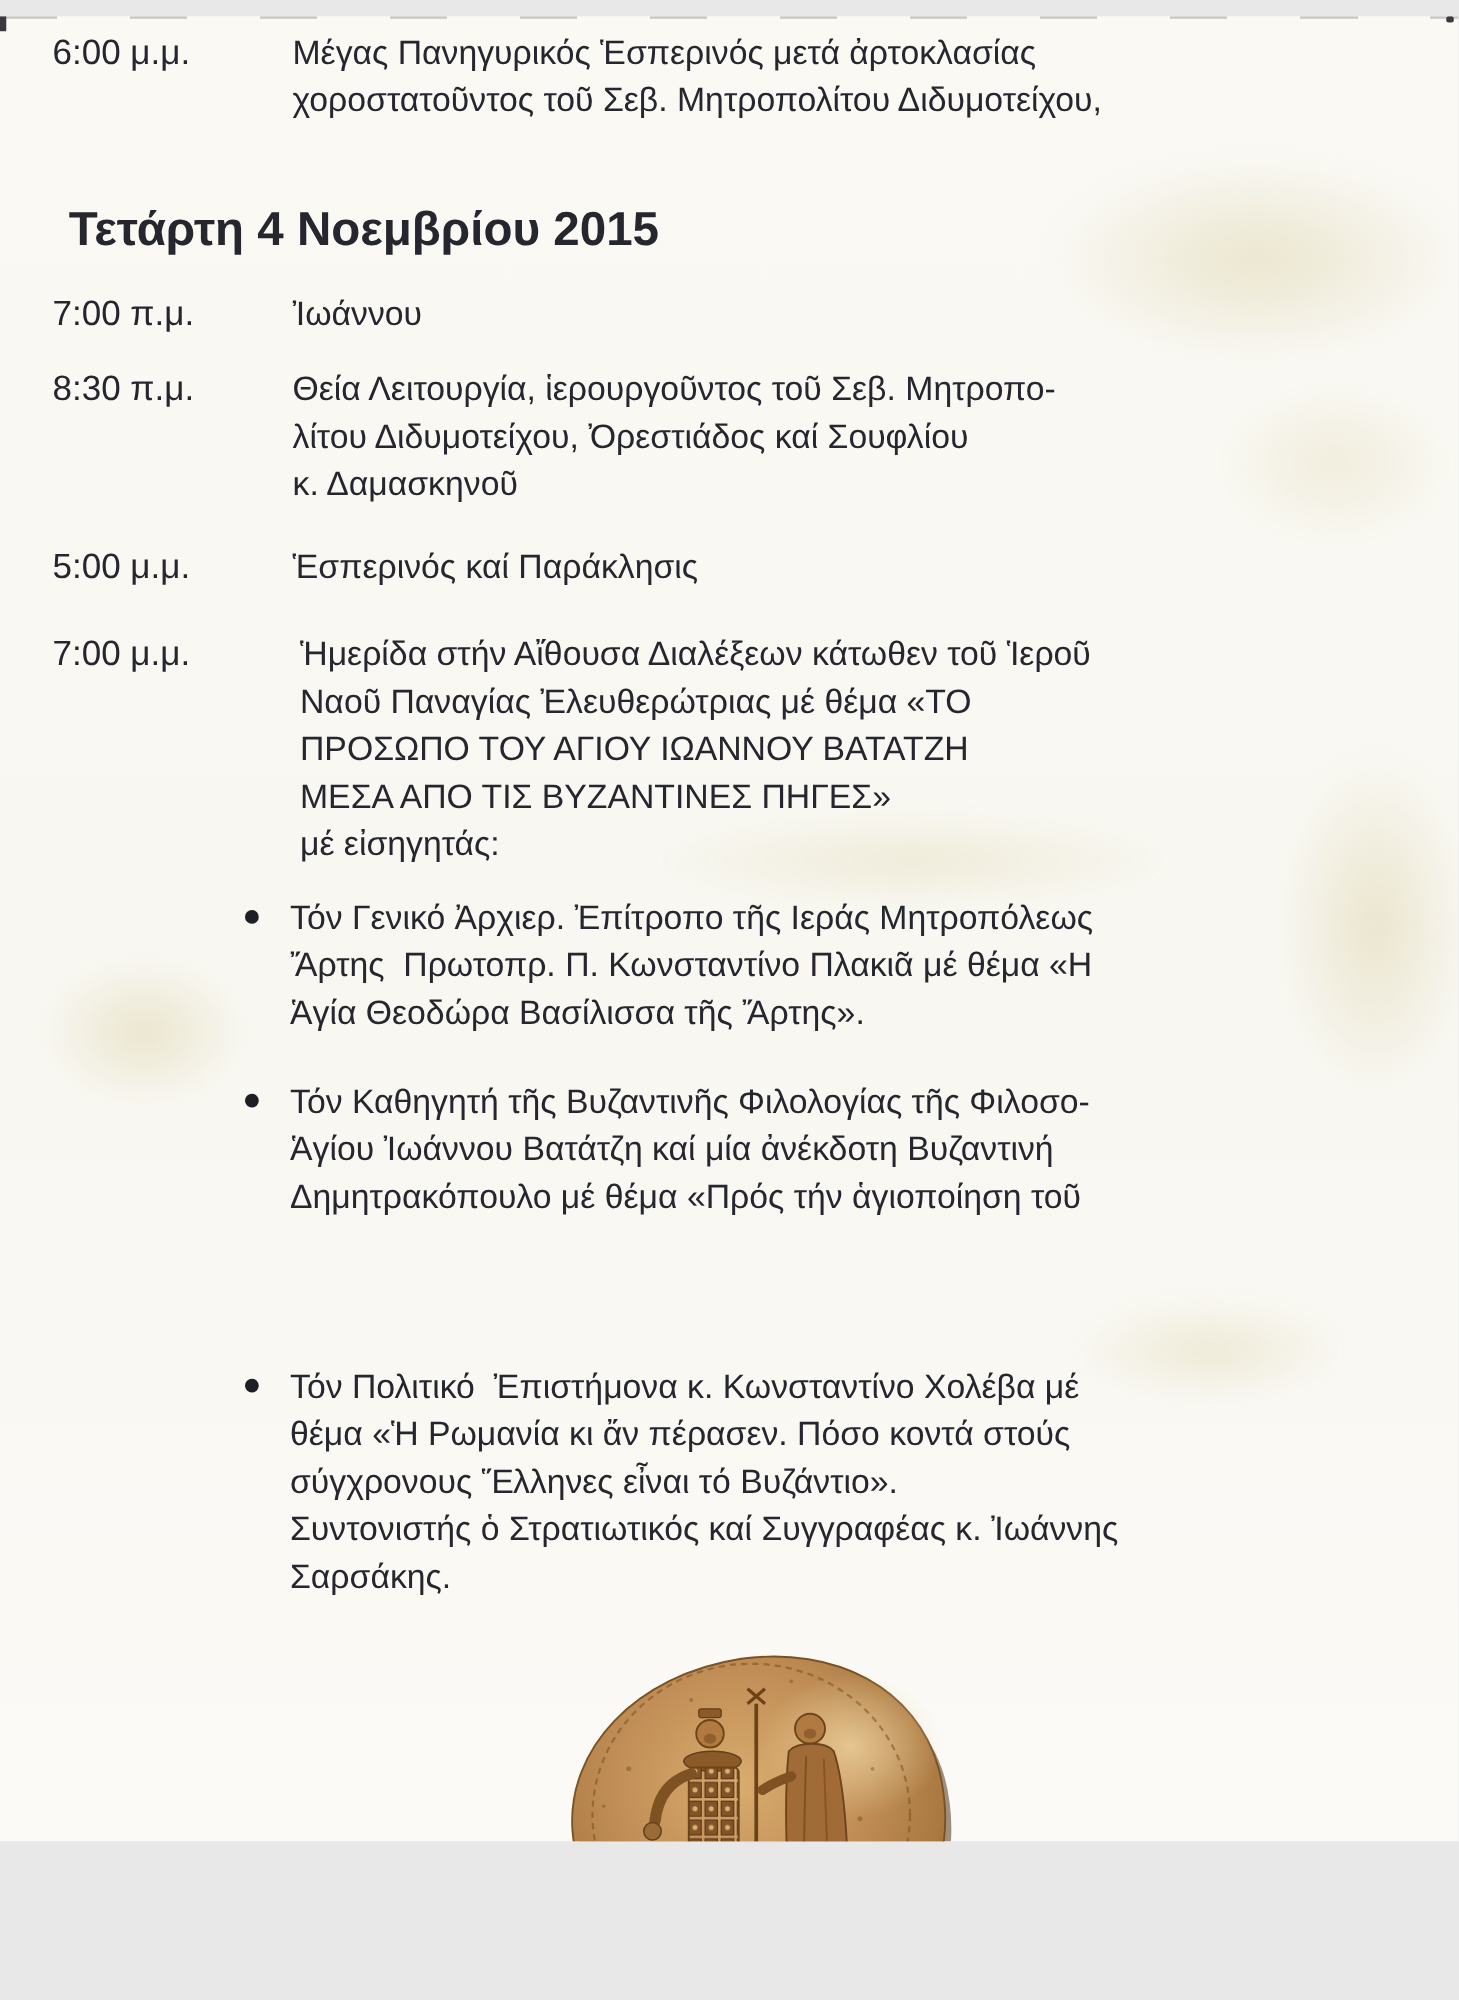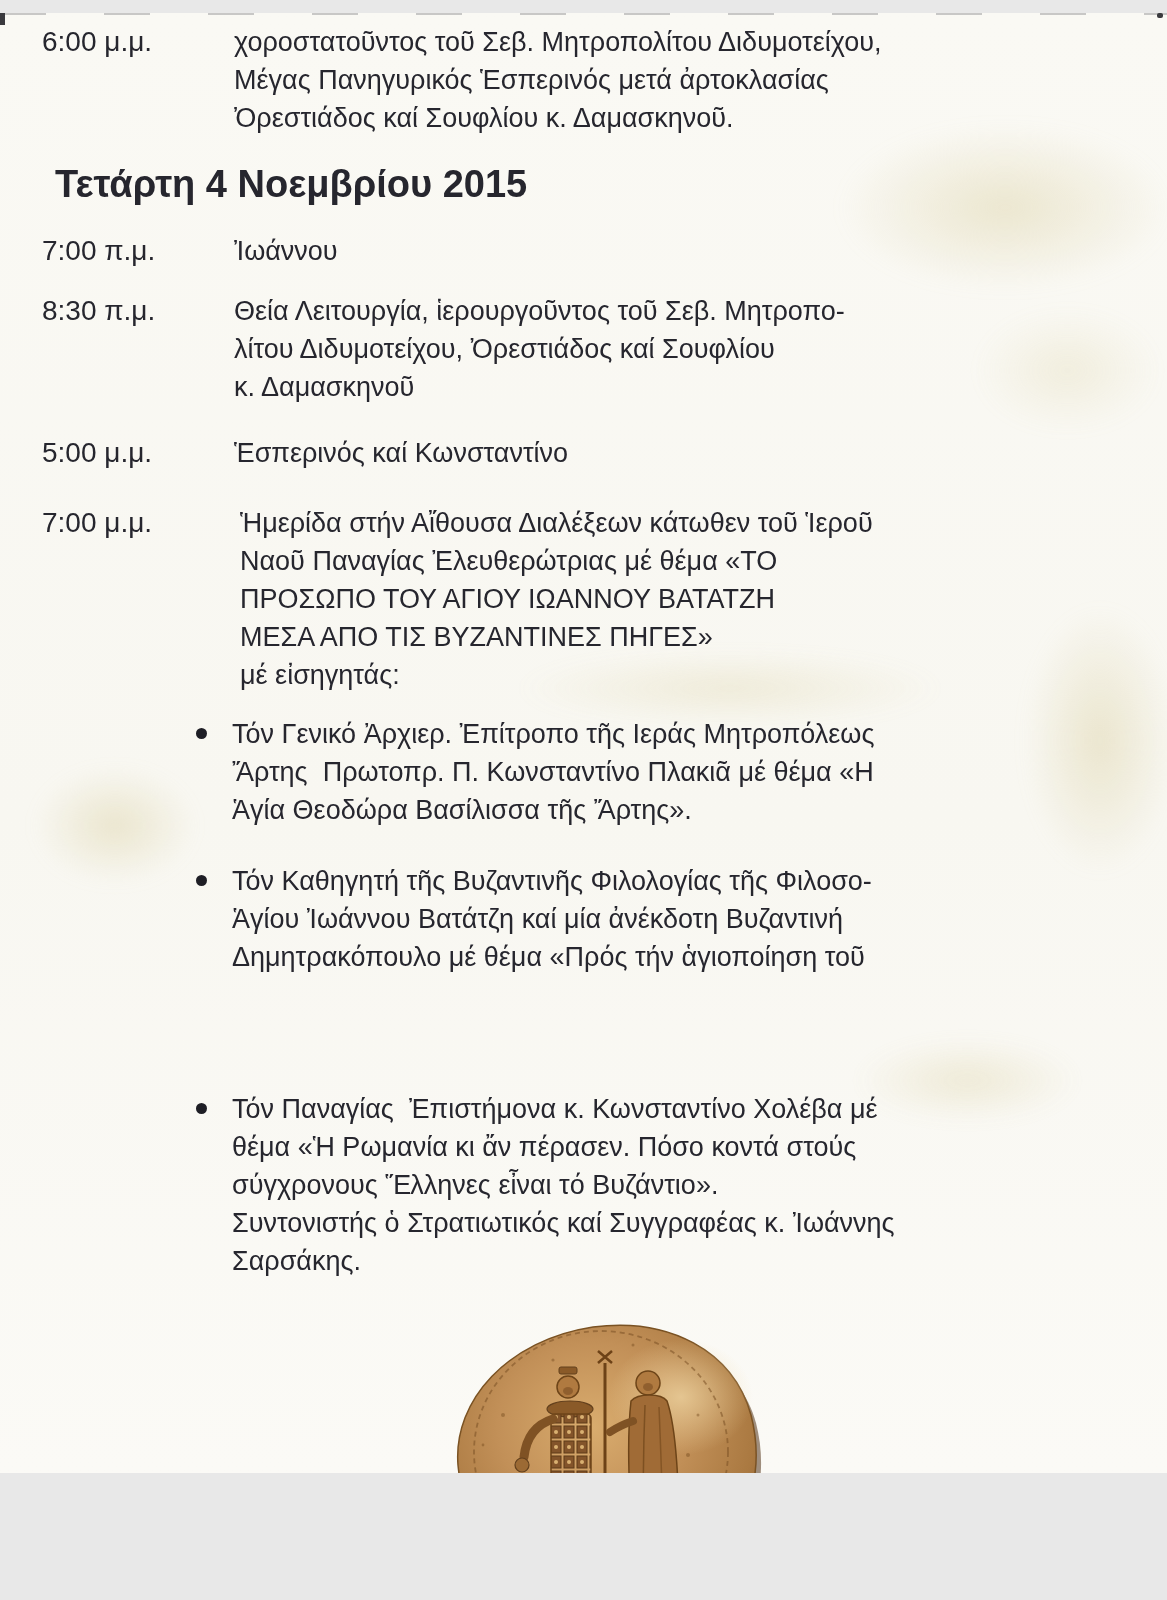--- a/index.html
+++ b/index.html
@@ -70,23 +70,22 @@
   <div class="ghost g1"></div>
   <div class="ghost g2"></div>
   <div class="ghost g3"></div>
   <div class="ghost g4"></div>
   <div class="ghost g5"></div>
   <div class="ghost g6"></div>
 
   <div class="entry" style="top:10px">
     <div class="time">6:00 μ.μ.</div>
     <div class="lines">
+        <div class="ln">Μέγας Πανηγυρικός Ἑσπερινός μετά ἀρτοκλασίας</div>
         <div class="ln">χοροστατοῦντος τοῦ Σεβ. Μητροπολίτου Διδυμοτείχου,</div>
-        <div class="ln">Μέγας Πανηγυρικός Ἑσπερινός μετά ἀρτοκλασίας</div>
-        <div class="ln">Ὀρεστιάδος καί Σουφλίου κ. Δαμασκηνοῦ.</div>
       </div>
   </div>
 
   <div class="heading">Τετάρτη 4 Νοεμβρίου 2015</div>
 
   <div class="entry" style="top:219px">
     <div class="time">7:00 π.μ.</div>
     <div class="lines">
         <div class="ln">Ἰωάννου</div>
       </div>
@@ -97,21 +96,21 @@
     <div class="lines">
         <div class="ln">Θεία Λειτουργία, ἱερουργοῦντος τοῦ Σεβ. Μητροπο-</div>
         <div class="ln">λίτου Διδυμοτείχου, Ὀρεστιάδος καί Σουφλίου</div>
         <div class="ln">κ. Δαμασκηνοῦ</div>
       </div>
   </div>
 
   <div class="entry" style="top:421px">
     <div class="time">5:00 μ.μ.</div>
     <div class="lines">
-        <div class="ln">Ἑσπερινός καί Κωνσταντίνο</div>
+        <div class="ln">Ἑσπερινός καί Παράκλησις</div>
       </div>
   </div>
 
   <div class="entry entry-7pm" style="top:491px">
     <div class="time">7:00 μ.μ.</div>
     <div class="lines">
         <div class="ln">Ἡμερίδα στήν Αἴθουσα Διαλέξεων κάτωθεν τοῦ Ἱεροῦ</div>
         <div class="ln">Ναοῦ Παναγίας Ἐλευθερώτριας μέ θέμα «ΤΟ</div>
         <div class="ln">ΠΡΟΣΩΠΟ ΤΟΥ ΑΓΙΟΥ ΙΩΑΝΝΟΥ ΒΑΤΑΤΖΗ</div>
         <div class="ln">ΜΕΣΑ ΑΠΟ ΤΙΣ ΒΥΖΑΝΤΙΝΕΣ ΠΗΓΕΣ»</div>
@@ -133,21 +132,21 @@
     <div class="lines">
         <div class="ln">Τόν Καθηγητή τῆς Βυζαντινῆς Φιλολογίας τῆς Φιλοσο-</div>
         <div class="ln">Ἁγίου Ἰωάννου Βατάτζη καί μία ἀνέκδοτη Βυζαντινή</div>
         <div class="ln">Δημητρακόπουλο μέ θέμα «Πρός τήν ἁγιοποίηση τοῦ</div>
       </div>
   </div>
 
   <div class="bullet" style="top:1077px">
     <div class="dot"></div>
     <div class="lines">
-        <div class="ln">Τόν Παναγίας  Ἐπιστήμονα κ. Κωνσταντίνο Χολέβα μέ</div>
+        <div class="ln">Τόν Πολιτικό  Ἐπιστήμονα κ. Κωνσταντίνο Χολέβα μέ</div>
         <div class="ln">θέμα «Ἡ Ρωμανία κι ἄν πέρασεν. Πόσο κοντά στούς</div>
         <div class="ln">σύγχρονους Ἕλληνες εἶναι τό Βυζάντιο».</div>
         <div class="ln">Συντονιστής ὁ Στρατιωτικός καί Συγγραφέας κ. Ἰωάννης</div>
         <div class="ln">Σαρσάκης.</div>
       </div>
   </div>
 
   <div class="coin-wrap">
     <svg viewBox="0 0 334 300" xmlns="http://www.w3.org/2000/svg">
       <defs>

